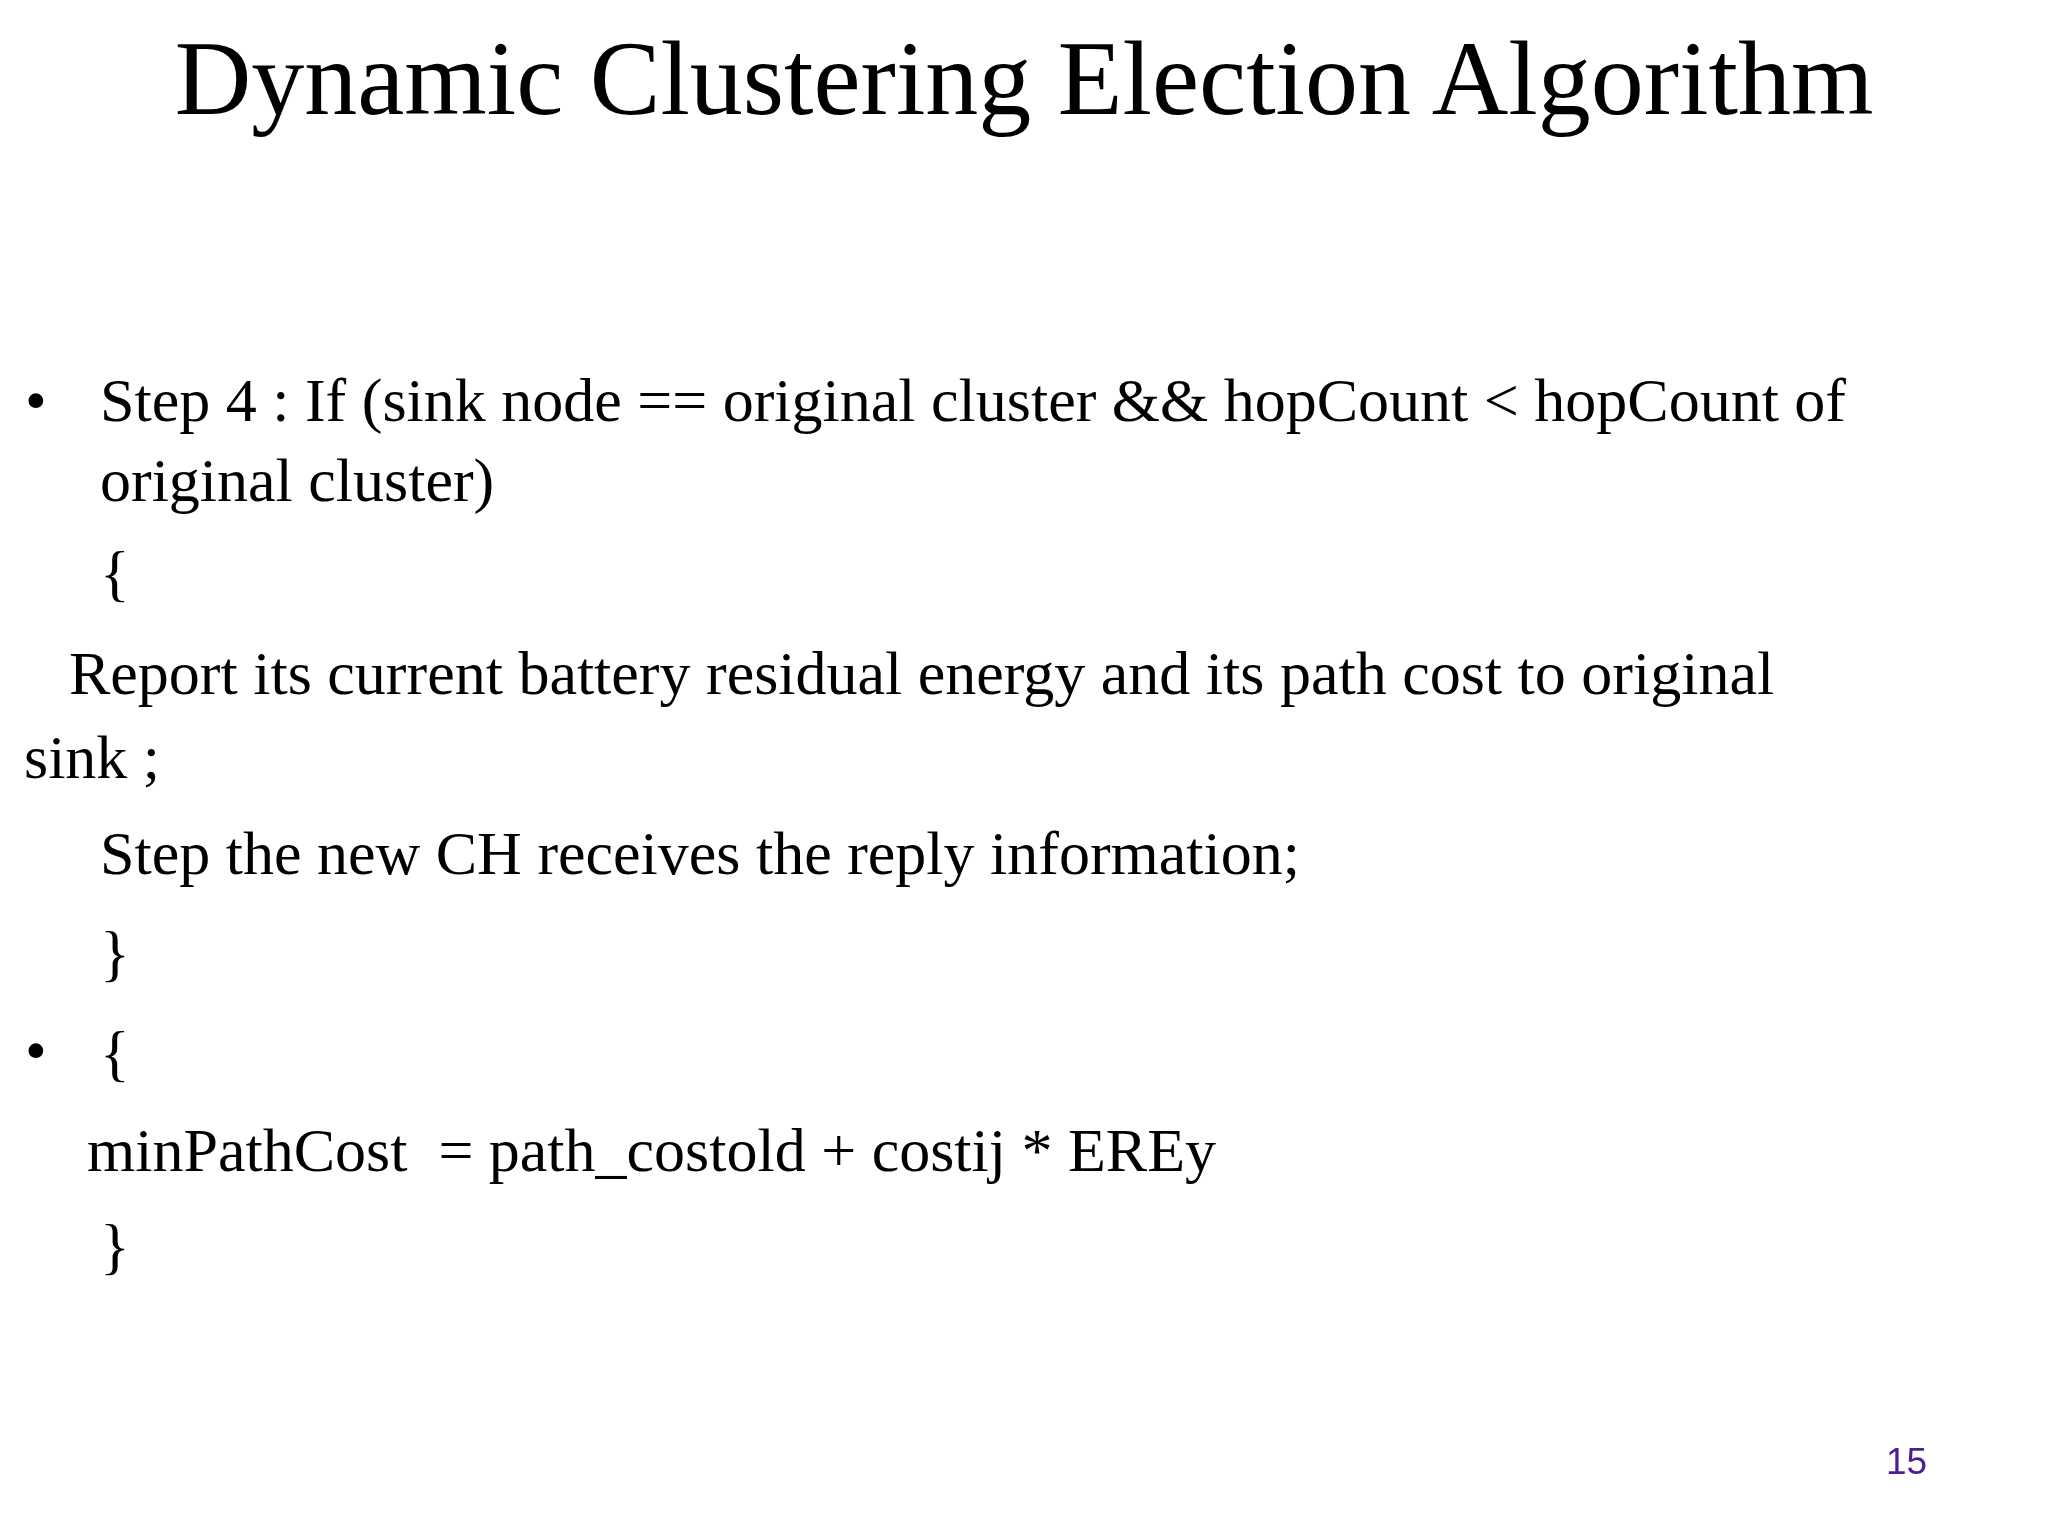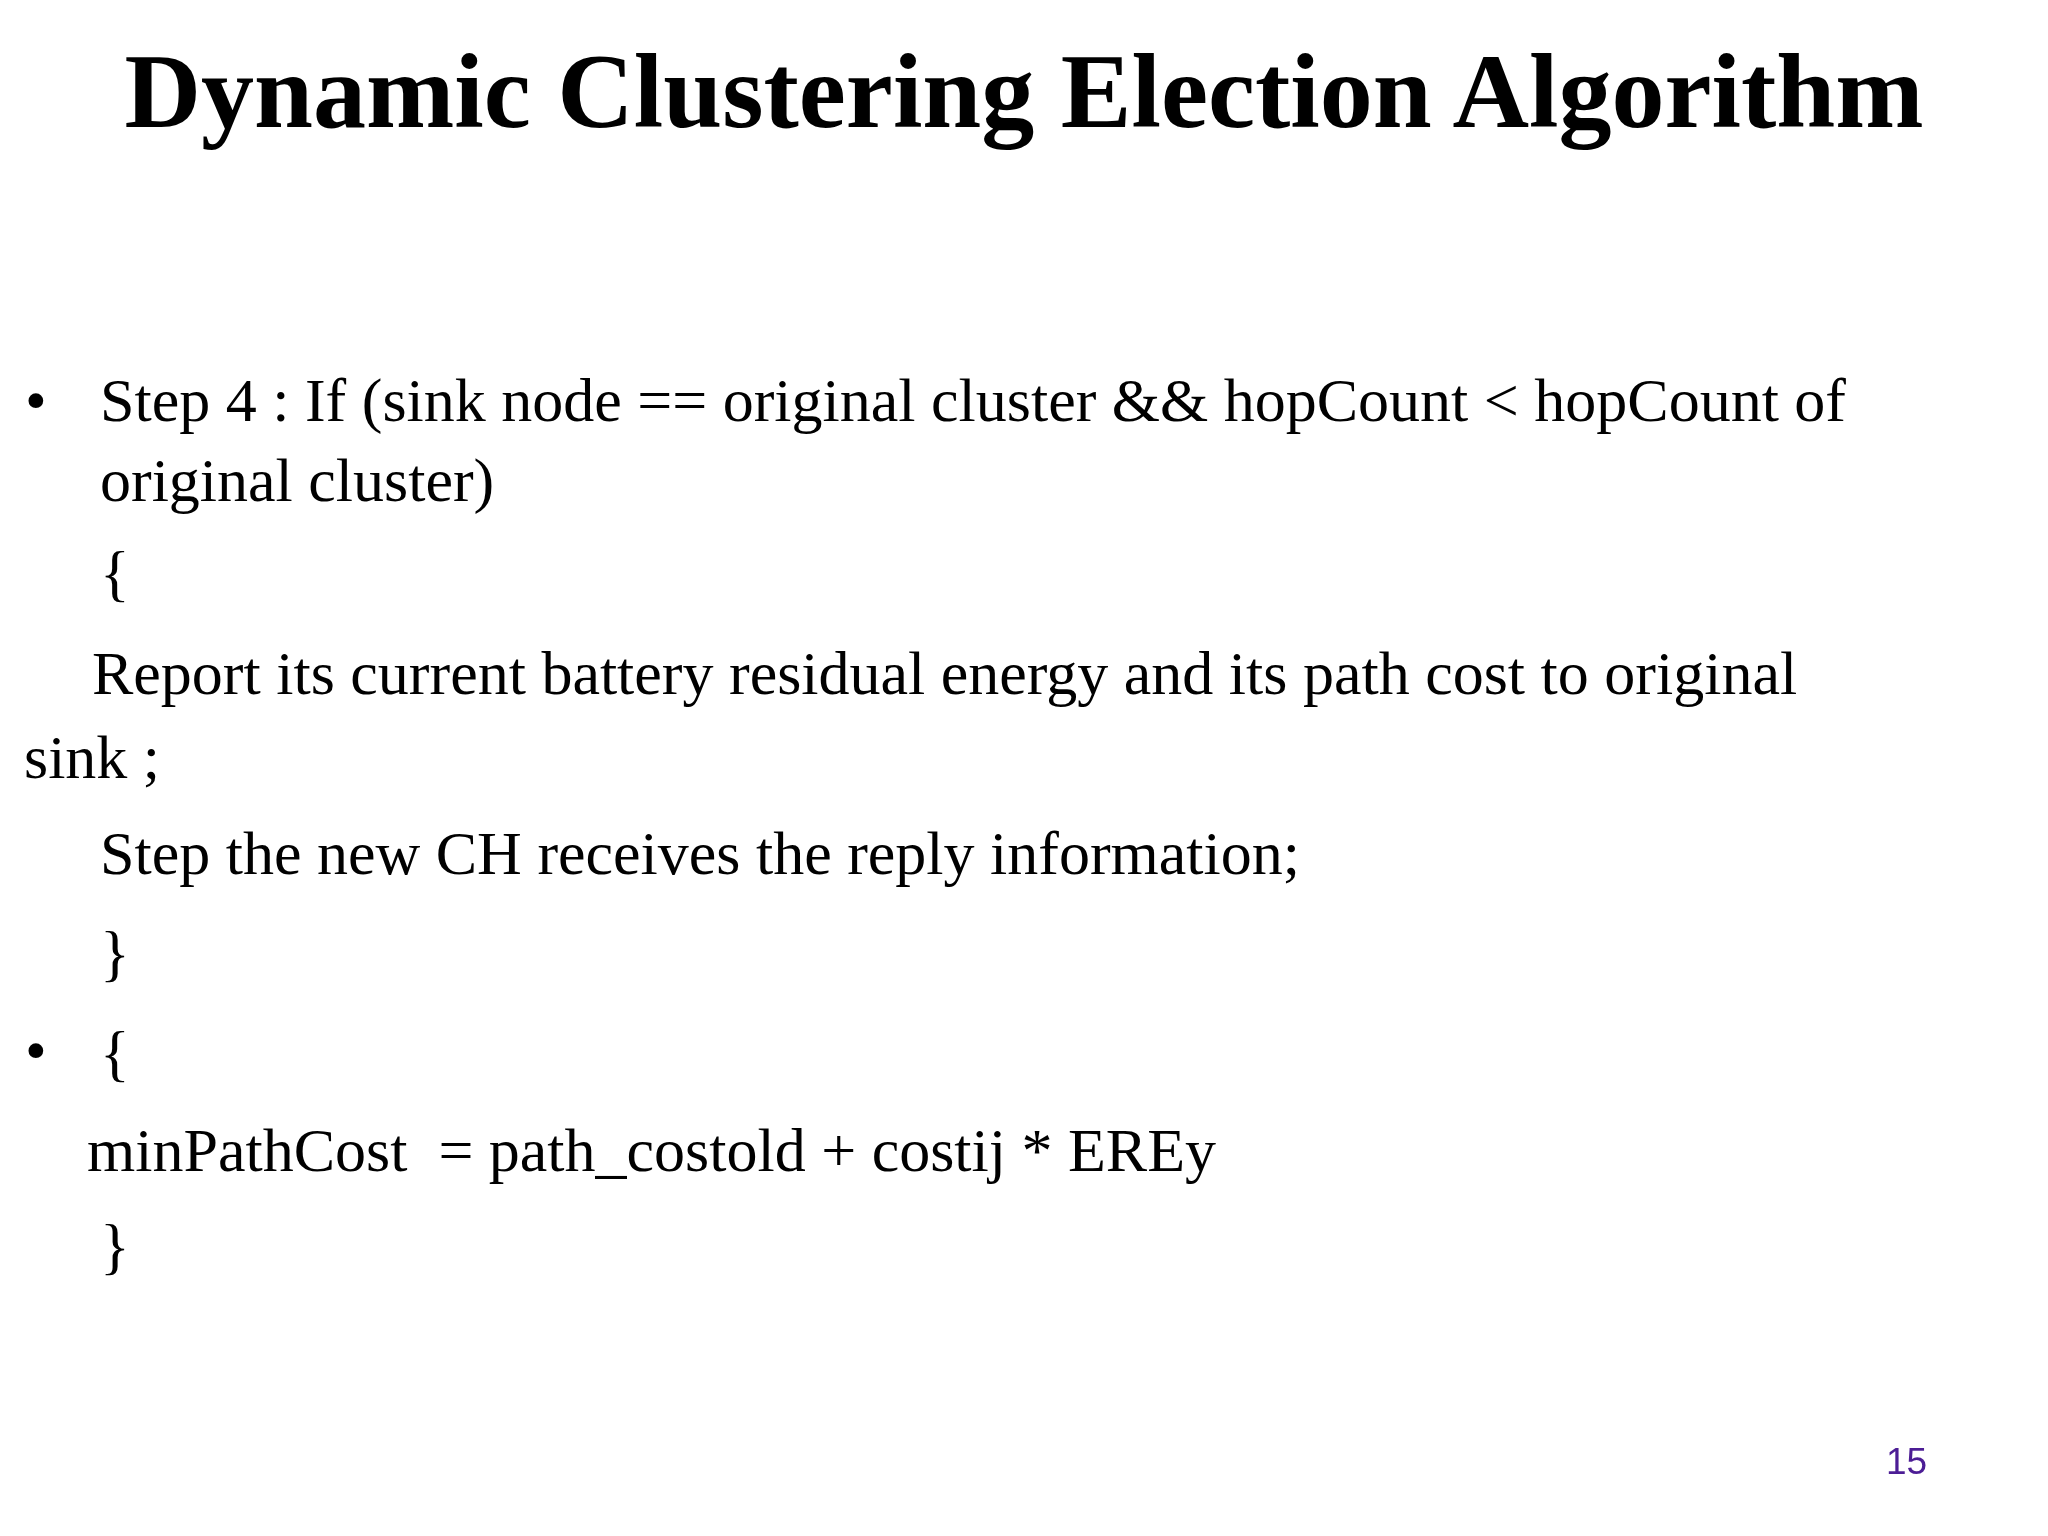--- a/index.html
+++ b/index.html
@@ -11,27 +11,27 @@
     position: relative;
     width: 2048px;
     height: 1536px;
     background: #ffffff;
     overflow: hidden;
     font-family: "Liberation Serif", serif;
     color: #000000;
   }
   .title {
     position: absolute;
-    top: 28px;
+    top: 15px;
     left: 0;
     right: 0;
     margin: 0;
     text-align: center;
     font-size: 106px;
-    font-weight: bold;
+    font-weight: normal;
     line-height: 1.2;
     letter-spacing: 0px;
   }
   .body-text {
     position: absolute;
     top: 360px;
     left: 0;
     width: 2048px;
   }
   .line {
@@ -41,21 +41,21 @@
     white-space: pre;
     padding-left: 100px;
   }
   .line .bullet {
     position: absolute;
     left: 25px;
     top: 0;
     font-size: 62px;
     line-height: 80px;
   }
-  .ind-report { padding-left: 92px; }
+  .ind-report { padding-left: 69px; }
   .ind-assign { padding-left: 87px; }
   .g13 { margin-top: 13px; }
   .g20 { margin-top: 20px; }
   .g4  { margin-top: 4px; padding-left: 24px; }
   .g16 { margin-top: 16px; }
   .g17 { margin-top: 17px; }
   .page-number {
     position: absolute;
     left: 1886px;
     top: 1443px;

